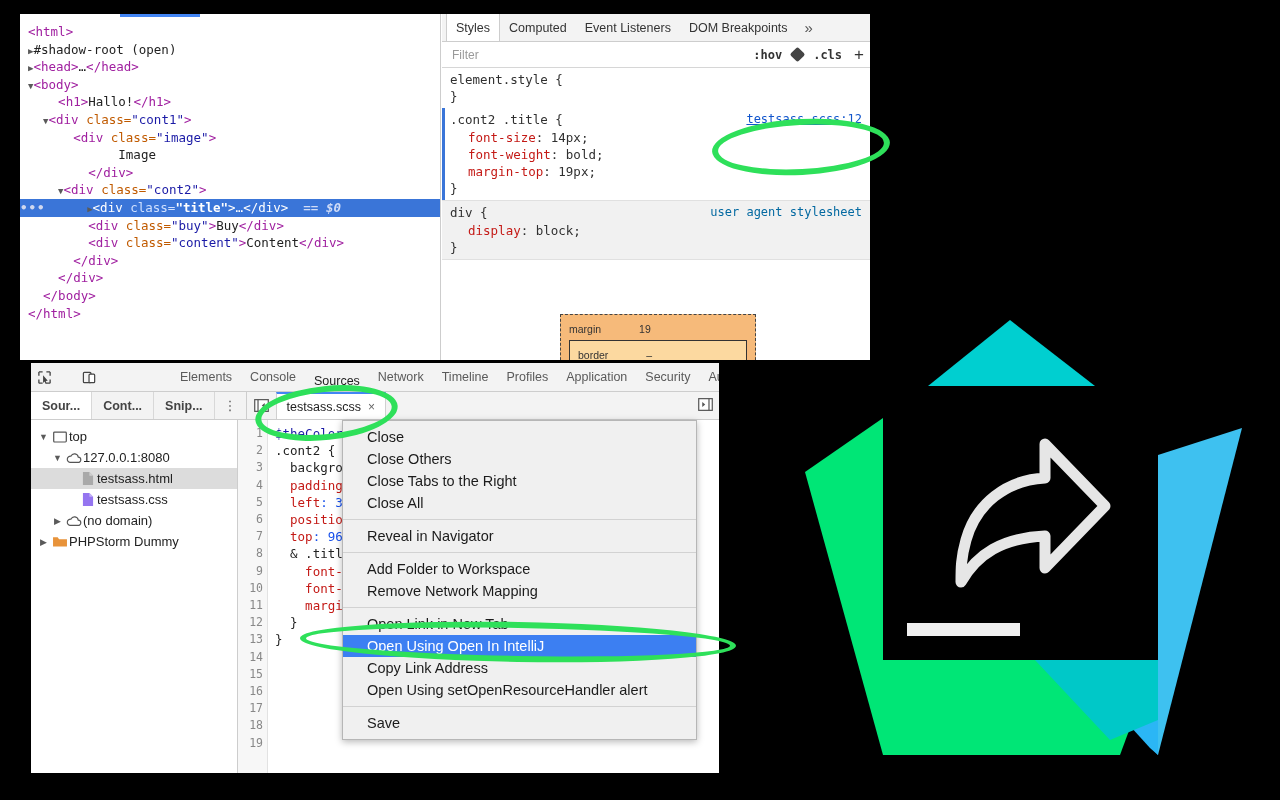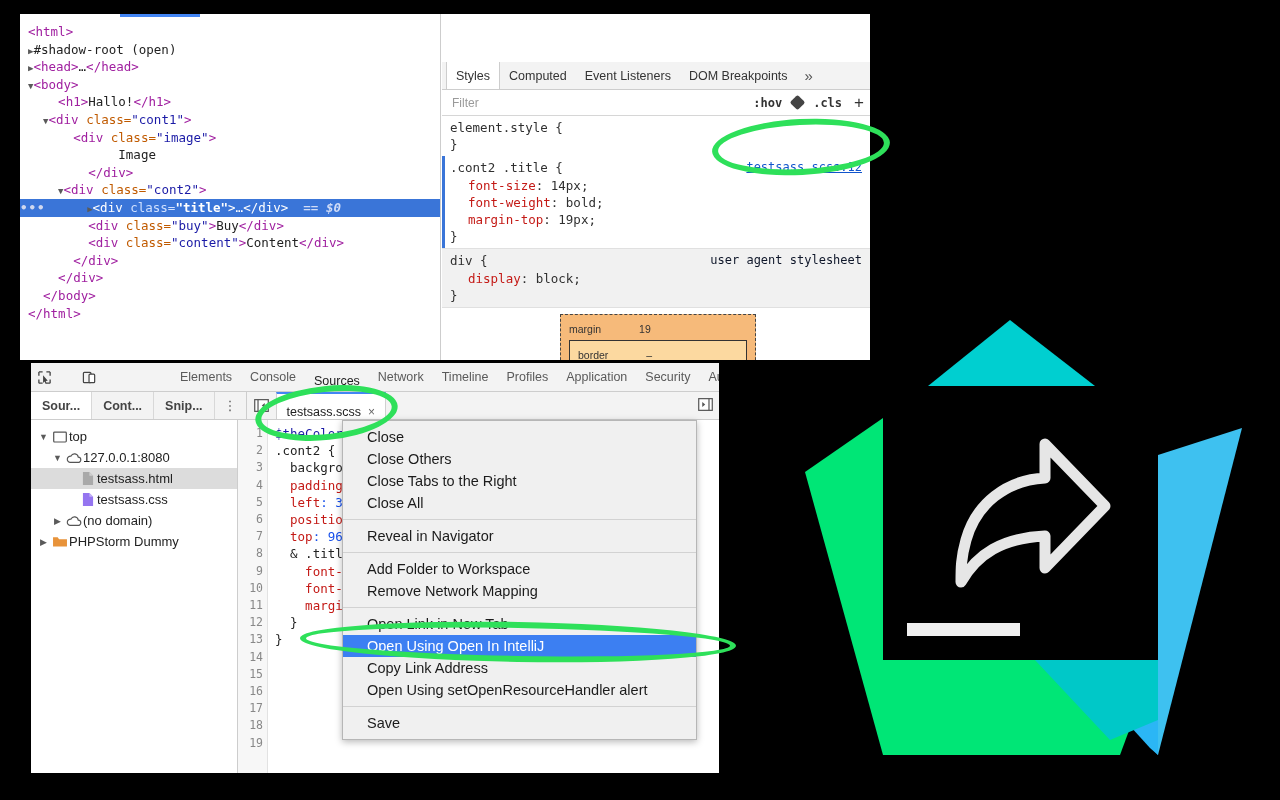--- a/index.html
+++ b/index.html
@@ -53,21 +53,21 @@
   .tri { color: #5a5a5a; font-size: 9px; }
   .sel-marker { color: #d0dcf7; font-style: italic; font-weight: bold; }
 
   
   #styles-pane {
     position: absolute; left: 422px; top: 0; width: 428px; height: 346px;
     background: #ffffff; overflow: hidden;
   }
   #styles-tabs {
     height: 28px; border-bottom: 1px solid #cdcdcd; background: #f3f3f3;
-    display: flex; align-items: stretch; padding-left: 4px; margin-top: 48px;
+    display: flex; align-items: stretch; padding-left: 4px;
   }
   .st-tab {
     display: flex; align-items: center; padding: 0 9px;
     font-size: 12.5px; color: #333; white-space: nowrap;
   }
   .st-tab.active { background: #ffffff; border-left:1px solid #cdcdcd; border-right:1px solid #cdcdcd; }
   .st-more { display:flex; align-items:center; padding: 0 8px; font-size: 15px; color:#555; }
   #styles-filterbar {
     height: 26px; border-bottom: 1px solid #d6d6d6; background: #ffffff;
     display: flex; align-items: center; padding: 0 6px 0 10px;
@@ -87,21 +87,21 @@
   }
   .rule { padding: 3px 0 3px 8px; position: relative; }
   .rule.ua { background: #f1f1f1; border-top: 1px solid #e0e0e0; border-bottom: 1px solid #e0e0e0; }
   .rule .decl { padding-left: 18px; }
   .prop { color: #c41a16; }
   .val  { color: #303030; }
   .origin {
     position: absolute; right: 8px; top: 3px; font-size: 12px;
     color: #1155cc; text-decoration: underline;
   }
-  .origin.plain { color: #0f172a; text-decoration: none; }
+  .origin.plain { color: #0369a1; text-decoration: none; }
   .sel-left-strip { position:absolute; left:0; top:0; width:3px; height:100%; background:#3a75d8;}
 
   
   #boxmodel {
     position: absolute; left: 118px; top: 300px; width: 196px;
   }
   .bm-margin {
     background: #f6ba7a; border: 1px dashed #444; padding: 4px 8px 0 8px;
     position: relative;
   }
@@ -136,21 +136,21 @@
     font-weight: bold;
   }
   .nav-tab.active { background: #ffffff; }
   .kebab { display:flex; align-items:center; padding: 0 9px; letter-spacing: 0; color:#555; font-size: 13px;}
   .editor-tabstrip {
     flex: 1; display: flex; align-items: stretch; border-left: 1px solid #cdcdcd;
     background: #f3f3f3; position: relative;
   }
   .panel-toggle { display:flex; align-items:center; padding:0 7px; }
   .file-tab {
-    display: flex; align-items: flex-end; gap: 7px; padding: 0 10px;
+    display: flex; align-items: center; gap: 7px; padding: 0 10px;
     background: #ffffff; font-size: 12.5px; color: #222;
     border-left: 1px solid #d0d0d0; border-right: 1px solid #d0d0d0;
     border-top: 2px solid #4285f4;
   }
   .file-tab .x { color: #666; font-size: 12px; }
   .tabstrip-right { margin-left: auto; display:flex; align-items:center; padding-right: 6px; }
 
   #src-main { display: flex; height: 353px; }
   #file-tree {
     width: 207px; background: #ffffff; border-right: 1px solid #cdcdcd;

